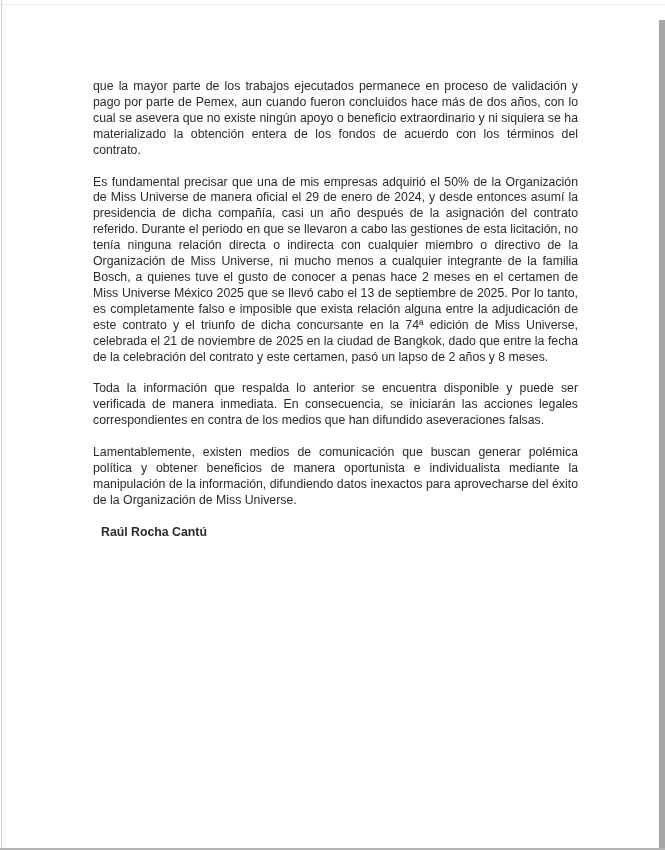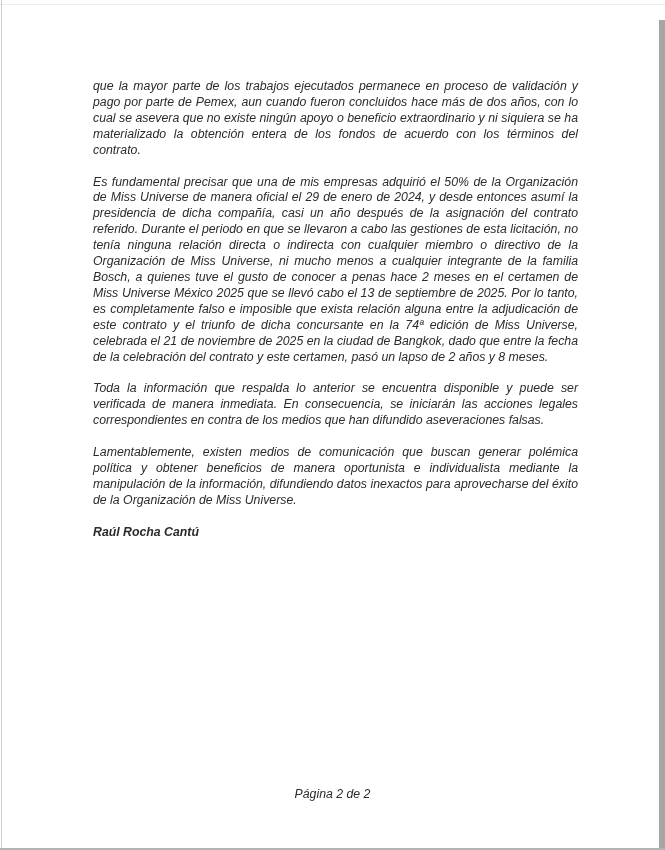--- a/index.html
+++ b/index.html
@@ -5,32 +5,31 @@
     html, body { margin: 0; padding: 0; }
     body {
       width: 665px; height: 850px; background: #ffffff; overflow: hidden;
       position: relative;
       font-family: "Liberation Sans", "DejaVu Sans", sans-serif;
       color: #2b2b2b;
     }
     .page {
       position: absolute; left: 0; top: 0; width: 665px; height: 850px;
       background: #ffffff;
-      font-style: italic;
     }
     .edge-left { position: absolute; left: 1px; top: 0; width: 1px; height: 850px; background: #cfcfcf; }
     .edge-top { position: absolute; left: 0; top: 4px; width: 665px; height: 1px; background: #ececec; }
     .edge-right { position: absolute; left: 659px; top: 20px; width: 6px; height: 830px; background: #a6a6a6; }
     .edge-bottom { position: absolute; left: 0; top: 848px; width: 665px; height: 2px; background: #b3b3b3; }
     .content {
       position: absolute; left: 93px; top: 79px; width: 485px;
       font-size: 12.3px; line-height: 15.9px; text-align: justify;
     }
     .para { margin: 0 0 16px 0; }
-    .signature { font-weight: bold; margin: 0; }
+    .signature { font-weight: bold; margin: 8px; }
     .footer {
       position: absolute; left: 0; width: 665px; top: 787px;
       text-align: center; font-size: 12.3px; color: #2b2b2b;
     }
   </style>
 </head>
 <body>
 
 <div class="page">
   <div class="edge-top"></div>
@@ -39,14 +38,13 @@
   <div class="edge-bottom"></div>
 
   <div class="content">
     <p class="para">que la mayor parte de los trabajos ejecutados permanece en proceso de validación y pago por parte de Pemex, aun cuando fueron concluidos hace más de dos años, con lo cual se asevera que no existe ningún apoyo o beneficio extraordinario y ni siquiera se ha materializado la obtención entera de los fondos de acuerdo con los términos del contrato.</p>
     <p class="para">Es fundamental precisar que una de mis empresas adquirió el 50% de la Organización de Miss Universe de manera oficial el 29 de enero de 2024, y desde entonces asumí la presidencia de dicha compañía, casi un año después de la asignación del contrato referido. Durante el periodo en que se llevaron a cabo las gestiones de esta licitación, no tenía ninguna relación directa o indirecta con cualquier miembro o directivo de la Organización de Miss Universe, ni mucho menos a cualquier integrante de la familia Bosch, a quienes tuve el gusto de conocer a penas hace 2 meses en el certamen de Miss Universe México 2025 que se llevó  cabo el 13 de septiembre de 2025. Por lo tanto, es completamente falso e imposible que exista relación alguna entre la adjudicación de este contrato y el triunfo de dicha concursante en la 74ª edición de Miss Universe, celebrada el 21 de noviembre de 2025 en la ciudad de Bangkok, dado que entre la fecha de la celebración del contrato y este certamen, pasó un lapso de 2 años y 8 meses.</p>
     <p class="para">Toda la información que respalda lo anterior se encuentra disponible y puede ser verificada de manera inmediata. En consecuencia, se iniciarán las acciones legales correspondientes en contra de los medios que han difundido aseveraciones falsas.</p>
     <p class="para">Lamentablemente, existen medios de comunicación que buscan generar polémica política y obtener beneficios de manera oportunista e individualista mediante la manipulación de la información, difundiendo datos inexactos para aprovecharse del éxito de la Organización de Miss Universe.</p>
     <p class="signature">Raúl Rocha Cantú</p>
   </div>
 
-  <div class="footer">Página 2 de 2</div>
 </div>
 
 </body></html>

